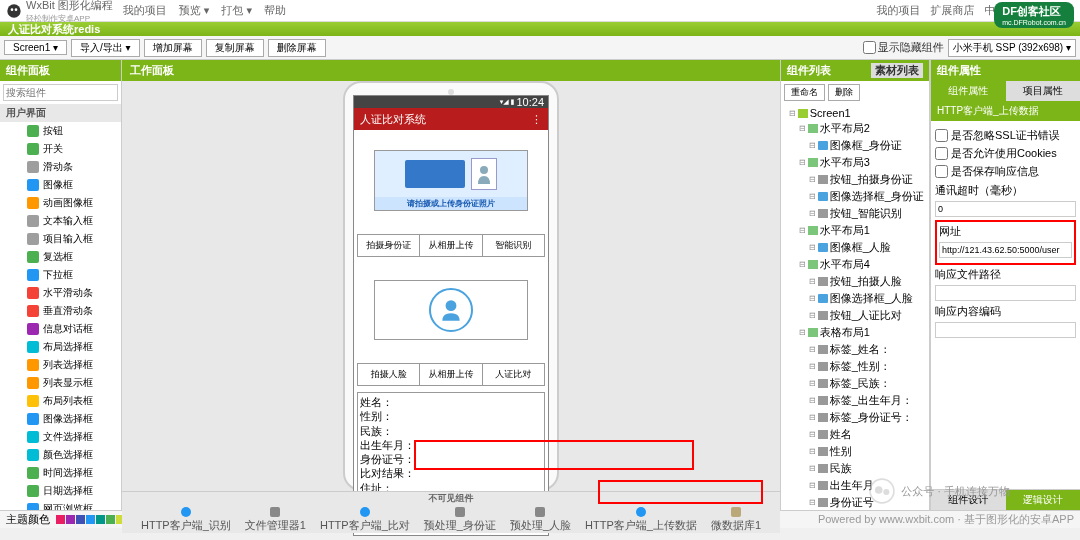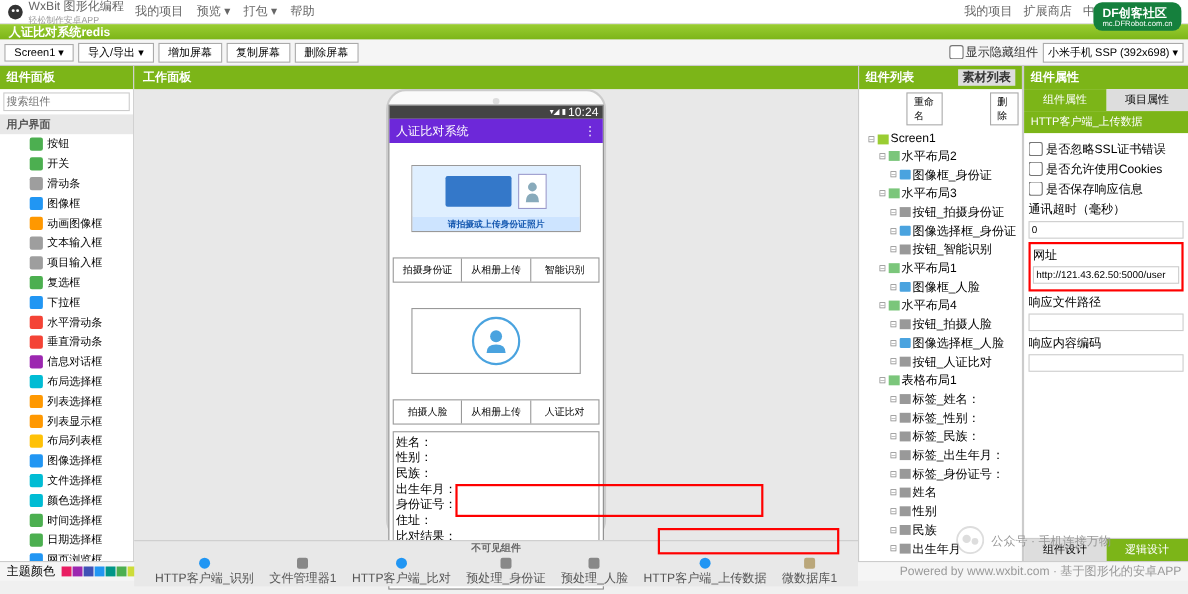--- a/index.html
+++ b/index.html
@@ -21,26 +21,26 @@
 .panel-hdr{background:#7cb518;color:#fff;padding:3px 6px;font-size:11px;font-weight:bold;}
 .search{margin:3px;padding:2px;border:1px solid #ccc;width:calc(100% - 6px);font-size:10px;}
 .cat-hdr{background:#e8e8e8;padding:2px 6px;font-size:10px;color:#555;font-weight:bold;cursor:pointer;}
 .palette{list-style:none;}
 .palette li{padding:2px 6px;font-size:10px;display:flex;align-items:center;gap:4px;cursor:pointer;margin-left:21px;}
 .pi{width:12px;height:12px;display:inline-block;background:#ccc;border-radius:2px;}
 .pi.g{background:#4caf50;}.pi.b{background:#2196f3;}.pi.o{background:#ff9800;}.pi.r{background:#f44336;}.pi.p{background:#9c27b0;}.pi.y{background:#ffc107;}.pi.c{background:#00bcd4;}.pi.gr{background:#9e9e9e;}
 .workarea{flex:1;background:#e8e8e8;position:relative;display:flex;flex-direction:column;}
 .wk-hdr{background:#7cb518;color:#fff;padding:3px 8px;font-size:11px;font-weight:bold;}
 .canvas{flex:1;display:flex;align-items:center;justify-content:center;}
-.phone{width:200px;height:410px;background:#fafafa;border:2px solid #ccc;border-radius:18px;display:flex;flex-direction:column;align-items:center;padding:6px 4px;}
+.phone{width:216px;height:410px;background:#fafafa;border:2px solid #ccc;border-radius:18px;display:flex;flex-direction:column;align-items:center;padding:6px 4px;}
 .phone-top{width:100%;height:14px;display:flex;justify-content:center;align-items:center;}
 .phone-top .dot{width:6px;height:6px;background:#ddd;border-radius:50%;}
 .screen{width:196px;flex:1;background:#fff;border:1px solid #888;display:flex;flex-direction:column;font-size:9px;}
 .statusbar{height:12px;background:#444;color:#fff;display:flex;justify-content:flex-end;align-items:center;padding:0 4px;font-size:7px;gap:2px;}
-.appbar{height:22px;background:#6d28d9;color:#fff;display:flex;align-items:center;padding:0 6px;font-size:11px;justify-content:space-between;}
+.appbar{height:22px;background:#b91c1c;color:#fff;display:flex;align-items:center;padding:0 6px;font-size:11px;justify-content:space-between;}
 .card{border:1px solid #999;margin:20px;font-weight:bold;}
 .idprev{height:46px;background:#dfefff;display:flex;align-items:center;justify-content:center;gap:6px;}
 .idphoto{width:26px;height:32px;background:#fff;border:1px solid #99c;display:flex;align-items:center;justify-content:center;}
 .idblue{width:60px;height:28px;background:#3478c9;border-radius:2px;}
 .idtxt{color:#1558b0;font-size:8px;text-align:center;padding:1px 0;background:#cde4ff;}
 .btnrow{display:flex;border:1px solid #999;margin:3px;}
 .btnrow .b{flex:1;text-align:center;padding:4px 0;border-right:1px solid #999;font-size:9px;cursor:pointer;}
 .btnrow .b:last-child{border-right:none;}
 .face{height:60px;display:flex;align-items:center;justify-content:center;}
 .face .circ{width:44px;height:44px;border:2px solid #4aa3df;border-radius:50%;display:flex;align-items:center;justify-content:center;}
@@ -51,21 +51,21 @@
 .redbox2{position:absolute;border:2px solid red;left:476px;top:420px;width:165px;height:24px;pointer-events:none;}
 .nvrow{height:42px;background:#e8e8e8;border-top:1px solid #ccc;display:flex;flex-direction:column;align-items:center;justify-content:center;gap:2px;}
 .nvlbl{font-size:9px;color:#666;font-weight:bold;}
 .nvitems{display:flex;gap:14px;align-items:center;}
 .nv{display:flex;flex-direction:column;align-items:center;font-size:8px;color:#555;gap:1px;}
 .nv .ic{width:10px;height:10px;border-radius:50%;background:#2196f3;}
 .nv .ic.gr{background:#888;border-radius:2px;}
 .nv .ic.br{background:#baa77a;border-radius:2px;}
 .treepanel{width:150px;background:#fff;border-left:1px solid #ccc;border-right:1px solid #ccc;display:flex;flex-direction:column;}
 .tree-top{display:flex;padding:3px;gap:3px;}
-.tree-top .tb{border:1px solid #aaa;padding:1px 6px;font-size:9px;background:#fff;cursor:pointer;margin-left:40px;}
+.tree-top .tb{border:1px solid #aaa;padding:1px 6px;font-size:9px;background:#fff;cursor:pointer;}
 .tree{flex:1;overflow:auto;font-size:9px;padding:2px;}
 .tree .node{padding:1px 0 1px 4px;white-space:nowrap;display:flex;align-items:center;gap:2px;cursor:pointer;}
 .tree .ind{display:inline-block;}
 .ti{width:10px;height:9px;display:inline-block;}
 .ti.f{background:#9acd32;}.ti.b{background:#4aa3df;border-radius:1px;}.ti.t{background:#7bc67b;}.ti.a{background:#999;}
 .proppanel{width:150px;background:#fff;display:flex;flex-direction:column;border-left:1px solid #ccc;}
 .proptabs{display:flex;}
 .proptabs .pt{flex:1;text-align:center;padding:3px 0;font-size:10px;background:#ddd;cursor:pointer;}
 .proptabs .pt.act{background:#7cb518;color:#fff;}
 .prop-body{padding:4px;font-size:9px;}
@@ -208,22 +208,22 @@
             <div class="b">拍摄人脸</div>
             <div class="b">从相册上传</div>
             <div class="b">人证比对</div>
           </div>
           <div class="info" id="infobox">
               <div>姓名：</div>
               <div>性别：</div>
               <div>民族：</div>
               <div>出生年月：</div>
               <div>身份证号：</div>
+              <div>比对结果：</div>
               <div>住址：</div>
-              <div>比对结果：</div>
             </div>
           <div class="btm">访客信息登记</div>
         </div>
         <div style="height:10px"></div>
       </div>
     </div>
     <div class="nvrow">
       <div class="nvlbl">不可见组件</div>
       <div class="nvitems" id="nvitems">
           <div class="nv">

